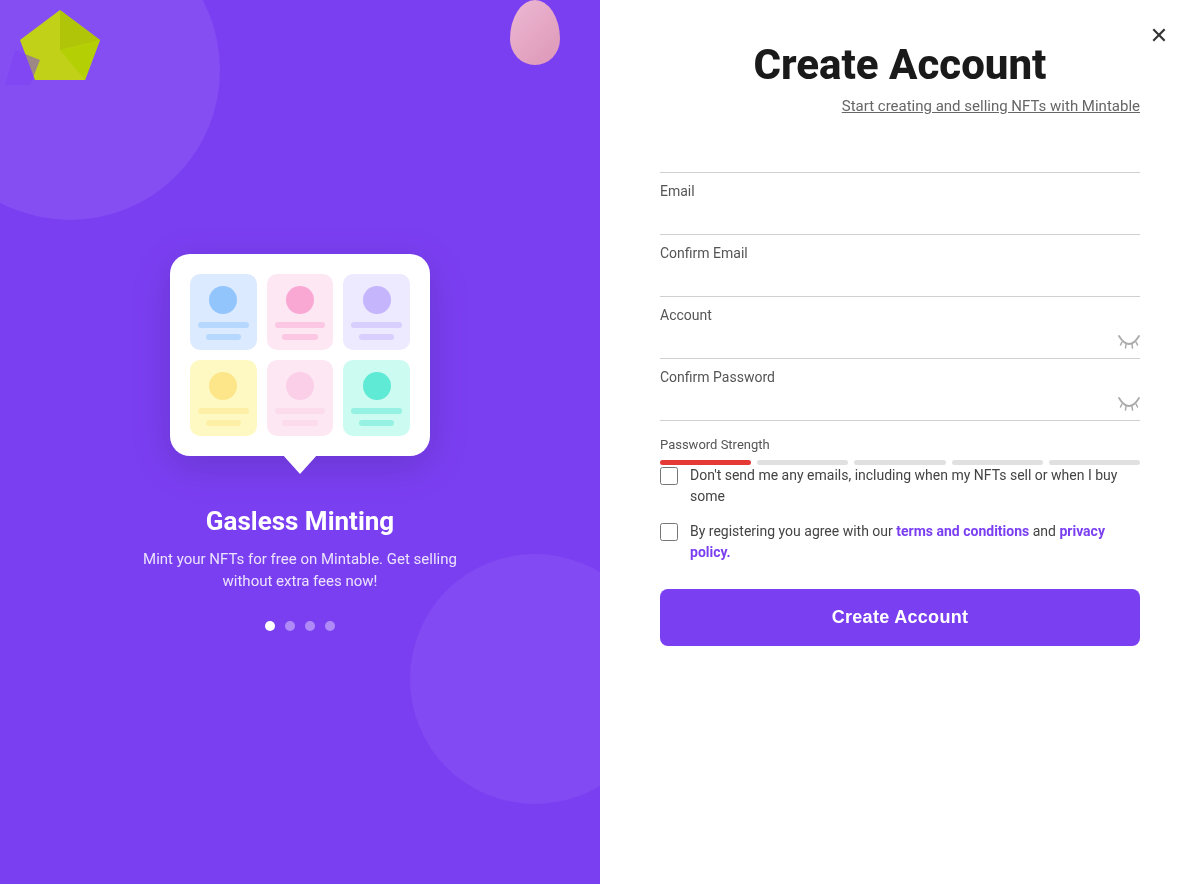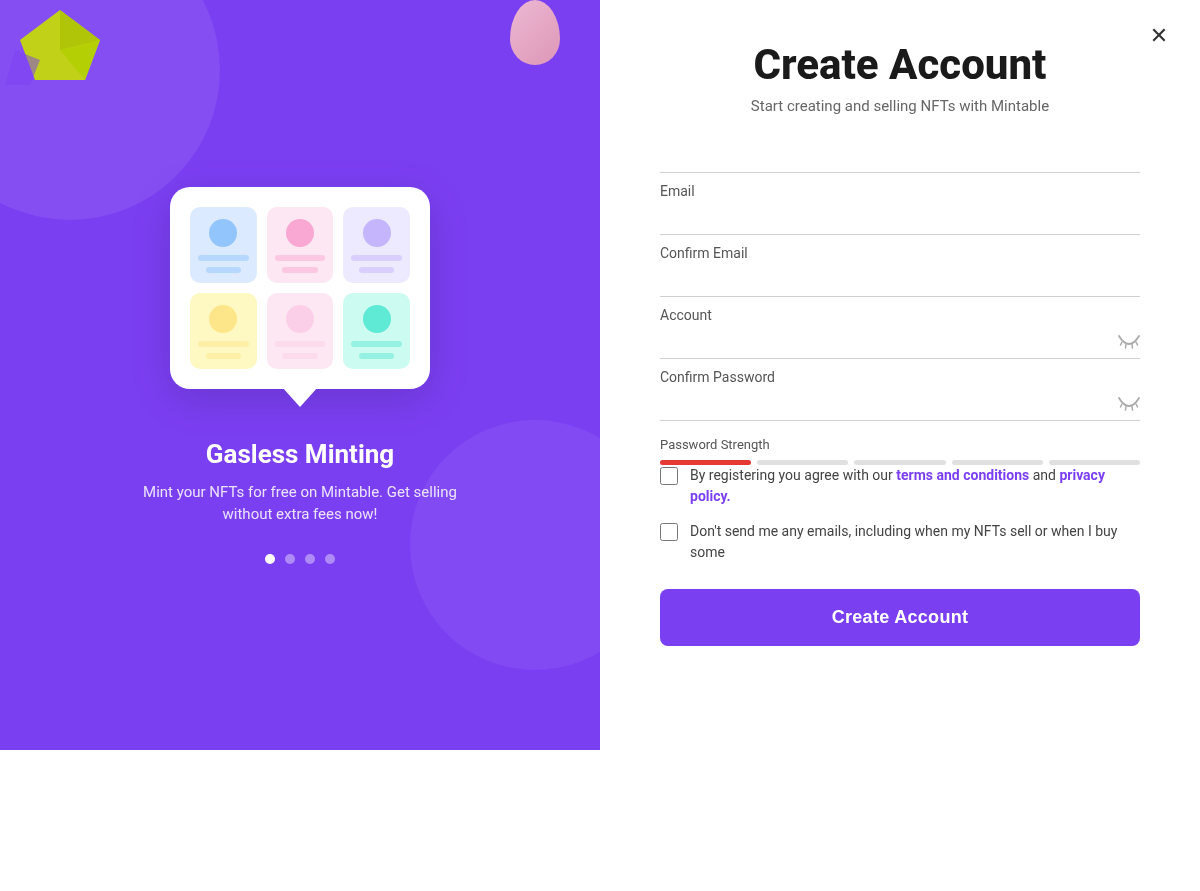--- a/index.html
+++ b/index.html
@@ -7,21 +7,21 @@
       width: 1200px;
       height: 891px;
       font-family: -apple-system, BlinkMacSystemFont, 'Segoe UI', Roboto, sans-serif;
       display: flex;
       overflow: hidden;
     }
 
     
     .left-panel {
       width: 600px;
-      height: 750px;
+      height: 884px;
       background: #7B3FF2;
       position: relative;
       display: flex;
       flex-direction: column;
       align-items: center;
       justify-content: center;
       overflow: hidden;
     }
 
     .left-panel::before {
@@ -193,22 +193,23 @@
       font-weight: 800;
       color: #1a1a1a;
       text-align: center;
       margin-top: 10px;
       margin-bottom: 8px;
     }
 
     .form-subtitle {
       font-size: 15px;
       color: #666;
-      text-align: center;
+      text-align: right;
       margin-bottom: 28px;
+      text-decoration: underline;
     }
 
     .form-group {
       margin-bottom: 10px;
       position: relative;
     }
 
     .form-label {
       display: block;
       font-size: 14px;
@@ -449,29 +450,29 @@
         <div class="strength-bar active"></div>
         <div class="strength-bar"></div>
         <div class="strength-bar"></div>
         <div class="strength-bar"></div>
         <div class="strength-bar"></div>
       </div>
     </div>
 
     
     <div class="checkbox-group">
+      <input type="checkbox" id="noemail-cb" style="">
+      <label class="checkbox-label" for="noemail-cb">Don't send me any emails, including when my NFTs sell or when I buy some</label>
+    </div>
+
+    
+    <div class="checkbox-group">
       <input type="checkbox" id="terms-cb" style="">
       <label class="checkbox-label" for="terms-cb">
         By registering you agree with our <a href="#">terms and conditions</a> and <a href="#">privacy policy.</a>
       </label>
     </div>
 
     
-    <div class="checkbox-group">
-      <input type="checkbox" id="noemail-cb" style="">
-      <label class="checkbox-label" for="noemail-cb">Don't send me any emails, including when my NFTs sell or when I buy some</label>
-    </div>
-
-    
     <button type="submit" class="create-btn">Create Account</button>
 
   </form>
 </div>
 
 </body></html>

